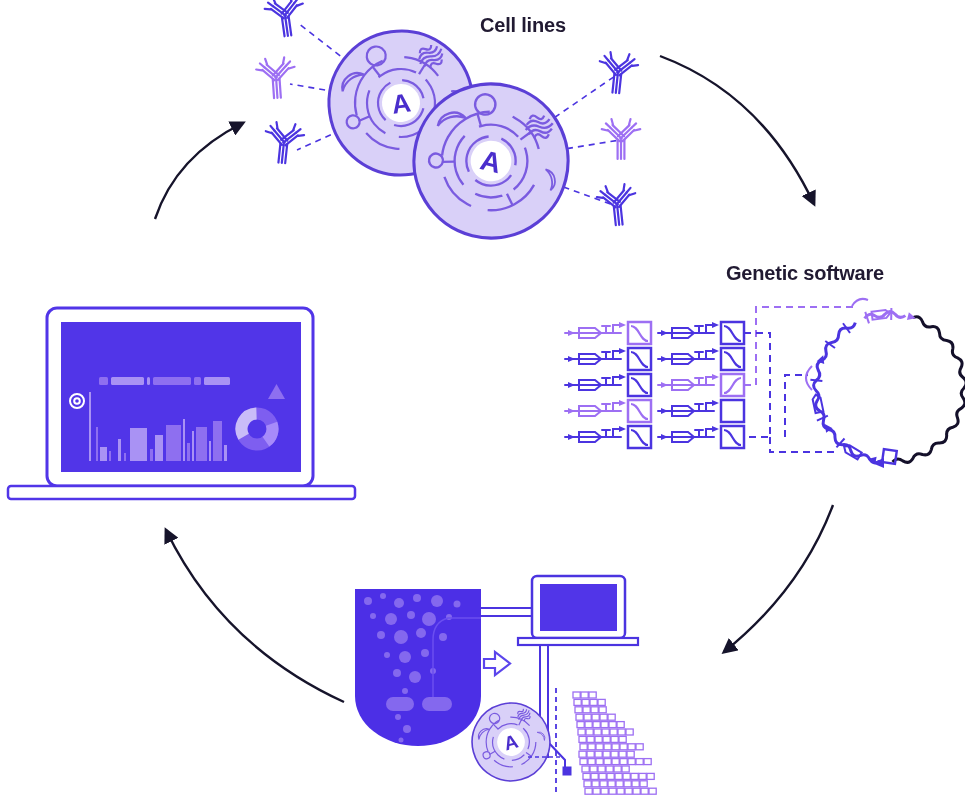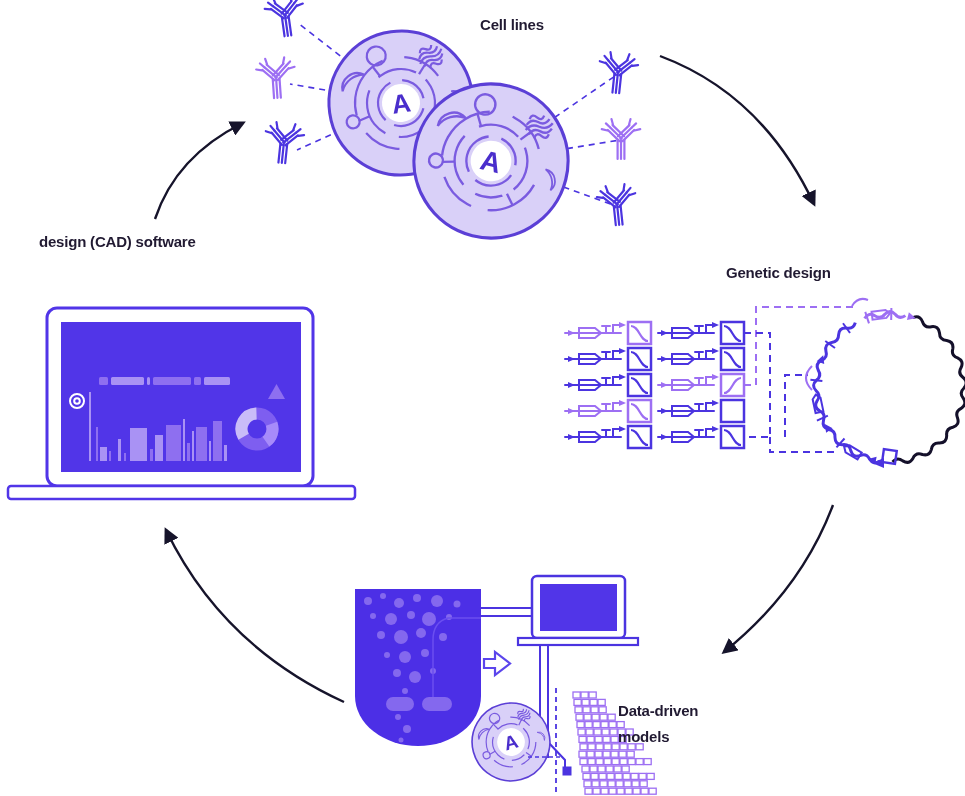--- a/index.html
+++ b/index.html
@@ -1,19 +1,19 @@
 <!DOCTYPE html>
 <html style="--c-text: #211a32; --c-arrow: #16142b; --c-primary: #4b34e0; --c-light-purple: #9d6ff3; --c-lavender: #d9d0f8; --c-cell-outline: #5b3fd6; --c-cell-inner: #7a5be0; --c-logo: #4a2ecc; --c-screen: #5135e8; --c-screen-bar: #8e6ff0; --c-screen-bar-light: #a992f4; --c-donut-ring: #7e5ef0; --c-donut-light: #c9bcf8; --c-donut-mid: #a78bfa; --c-reactor: #4c2fe6; --c-bubble: #8468ee; --c-white: #ffffff; --c-plasmid-black: #14102a;"><head>
 <meta charset="utf-8">
 <style>
   html,body{margin:0;padding:0;background:#fff;}
   .stage{position:relative;width:965px;height:796px;background:#fff;overflow:hidden;
          font-family:"Liberation Sans",sans-serif;}
   #art{position:absolute;left:0;top:0;}
-  .label{position:absolute;font-weight:700;font-size:15px;line-height:26px;
+  .label{position:absolute;font-weight:700;font-size:20px;line-height:26px;
          color:var(--c-text,#211a32);letter-spacing:-0.2px;white-space:nowrap;}
 </style>
 </head>
 <body>
 
 <div class="stage">
   <svg id="art" width="965" height="796" viewBox="0 0 965 796">
       <defs>
         <marker id="ah" viewBox="0 0 10 10" refX="8" refY="5" markerWidth="6.5" markerHeight="6.5" orient="auto-start-reverse">
           <path d="M0,0 L10,5 L0,10 z" fill="#16142b"></path>
@@ -535,23 +535,18 @@
         <path d="M-13,7 A15 15 0 0 1 7,-11 A22 22 0 0 0 -13,7 Z" transform="translate(-42,-24) rotate(12)" fill="none" stroke="#7a5be0" stroke-width="2.2"></path>
         <path d="M-13,7 A15 15 0 0 1 7,-11 A22 22 0 0 0 -13,7 Z" transform="translate(54,6) rotate(105) scale(0.75)" fill="none" stroke="#7a5be0" stroke-width="2.2"></path>
         <circle r="25.650000000000002" fill="#ffffff"></circle>
         <text y="12.825000000000001" text-anchor="middle" font-family="&quot;Liberation Sans&quot;,sans-serif" font-weight="700" font-size="35.397" fill="#4a2ecc">A</text>
       </g>
       <line x1="528" y1="757" x2="562" y2="757" stroke="#4b34e0" stroke-width="1.5" stroke-dasharray="4 3"></line>
     </svg>
 
   <div class="label" style="left:480px;top:12px;">Cell lines</div>
 
-  <div class="label" style="left:726px;top:260px;">Genetic design</div>
+  <div class="label" style="left:726px;top:260px;">Genetic software</div>
 
   <div class="label" style="left:39px;top:229px;">
-    <div>design (CAD) software</div>
   </div>
 
-  <div class="label" style="left:618px;top:698px;">
-    <div>Data-driven</div>
-    <div>models</div>
-  </div>
 </div>
 
 </body></html>

